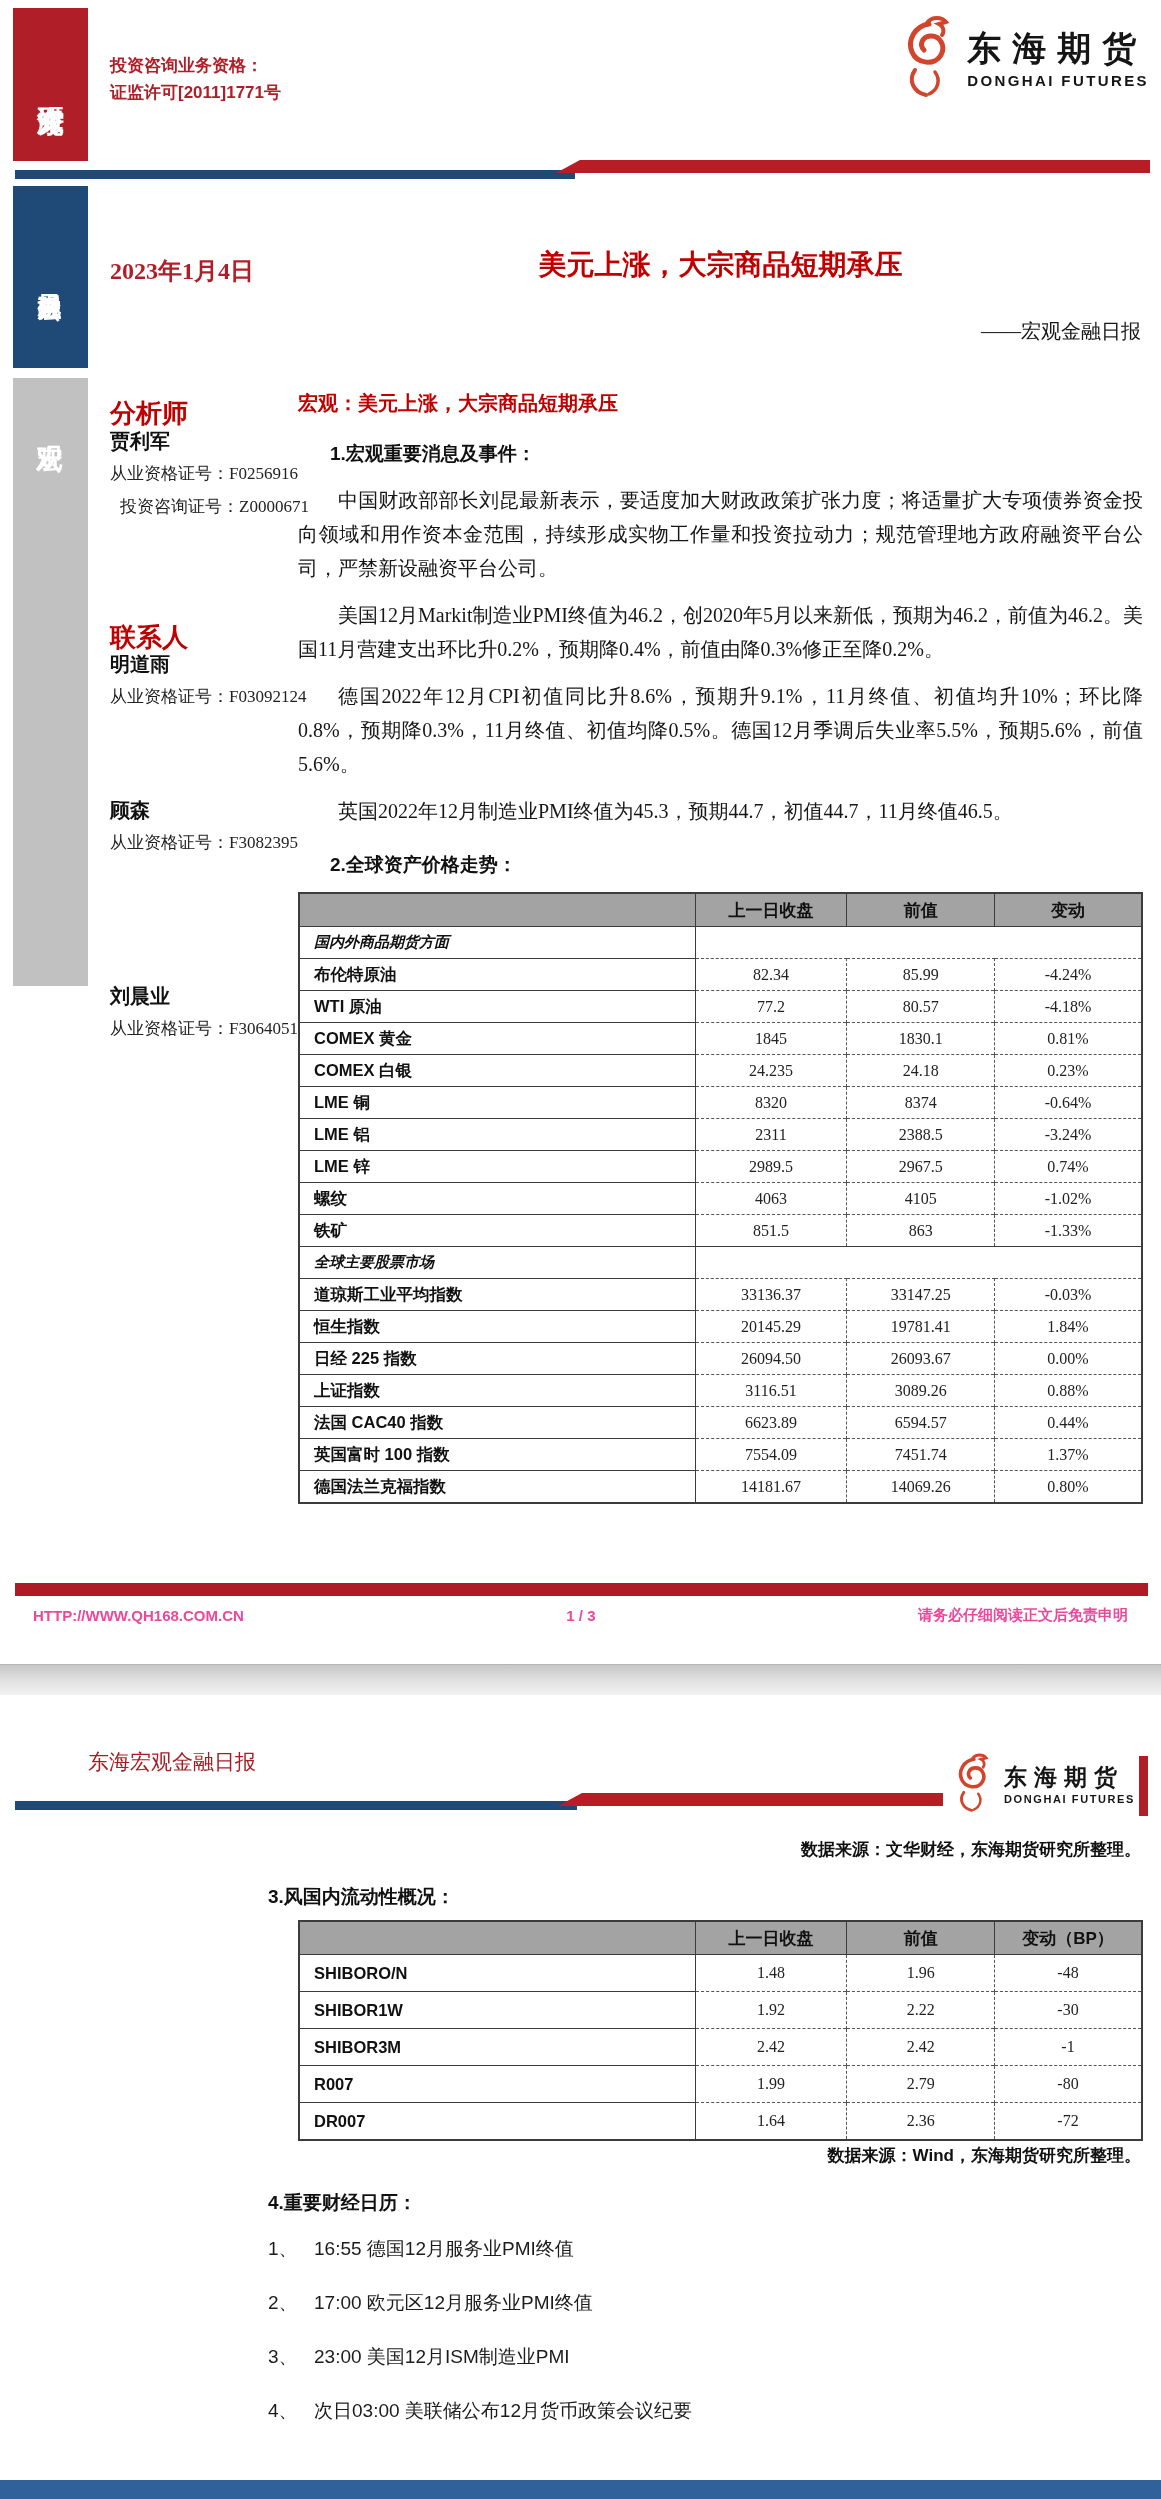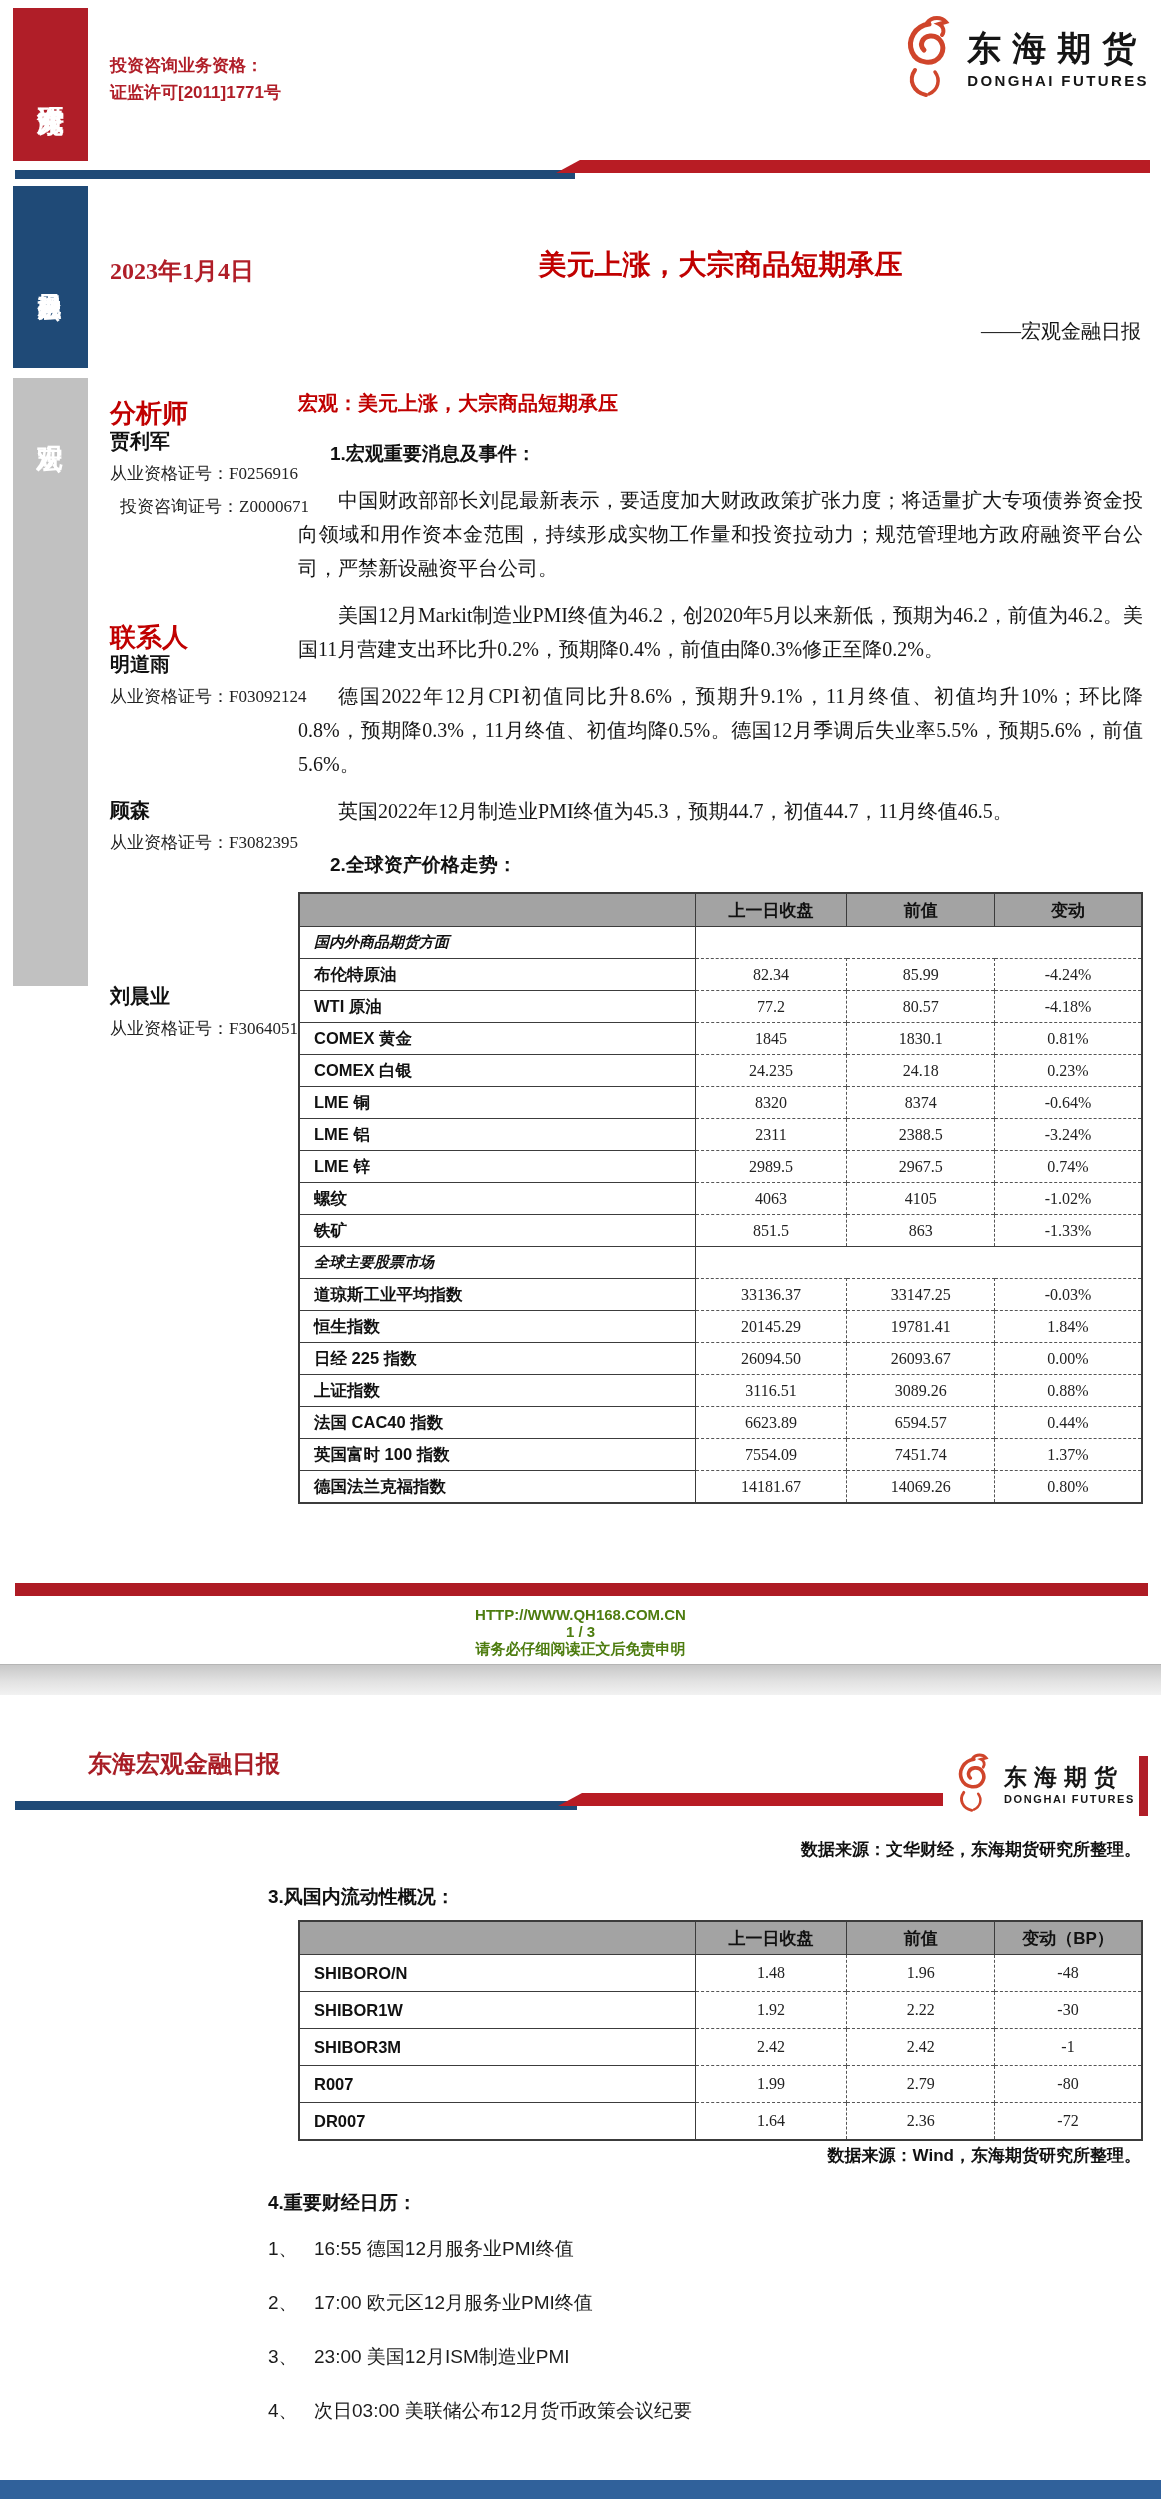--- a/index.html
+++ b/index.html
@@ -43,23 +43,23 @@
   .c-label{border-right:1.4px solid #3c3c3c;border-top:1px solid #3c3c3c;font-weight:700;
            font-size:16.5px;padding-left:14px !important;color:#111;margin-left:28px;}
   .c-num{border-top:1px dashed #555;border-right:1px dashed #555;text-align:center;
          font-family:"Liberation Serif",serif;font-size:16px;color:#222;}
   .dtable tr td:last-child{border-right:none;}
   .section-row .c-label{font-size:15px;font-style:italic;}
   .section-row .c-empty{border-top:1px solid #3c3c3c;}
   
   .foot-bar{background:#AE1B24;height:13px;}
   .foot-row{display:flex;justify-content:space-between;align-items:center;padding:0 33px;
-            font-weight:700;font-size:15px;color:#4d7c0f;flex-direction:column;}
+            font-weight:700;font-size:15px;color:#ec4899;}
   .page-sep{background:linear-gradient(180deg,#c7c7c7 0%,#e2e2e2 55%,#f2f2f2 100%);border-top:1px solid #b5b5b5;}
-  .p2-title{color:#A81D25;font-weight:700;font-size:24px;}
+  .p2-title{color:#A81D25;font-weight:400;font-size:21px;}
   .src-note{font-weight:700;font-size:17px;color:#111;}
   .cal-item{display:flex;align-items:baseline;font-size:19px;color:#1c1c1c;margin-bottom:28px;}
   .cal-no{width:46px;flex:0 0 auto;}
   .bottom-bar{background:#30619B;height:19px;}
   .red-stripe{background:#B01E28;width:9px;height:60px;}
 </style>
 </head>
 <body>
 
 <div class="sheet">

